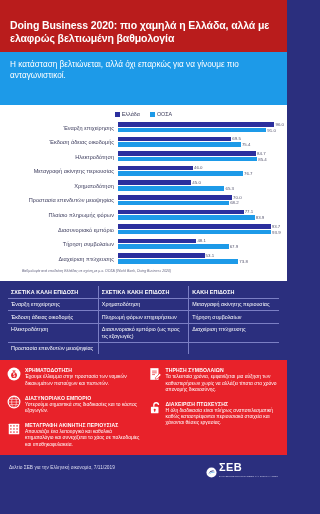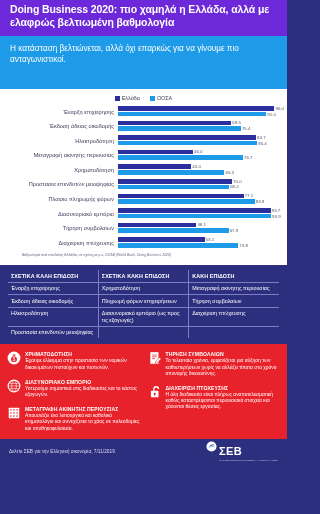--- a/index.html
+++ b/index.html
@@ -6,21 +6,21 @@
   body{
     width:287px;height:514px;overflow:hidden;
     background:#2b2f7e;
     font-family:"Liberation Sans","DejaVu Sans",sans-serif;
     -webkit-font-smoothing:antialiased;
   }
   .page{position:relative;width:287px;height:514px;background:#2b2f7e;}
 
   
   .title-band{
-    background:#6d28d9;padding:3px 10px 7px 10px;
+    background:#b91c1c;padding:19px 10px 7px 10px;
   }
   .title-band .t{
     color:#ffffff;font-size:10.5px;font-weight:bold;line-height:13px;
     letter-spacing:-0.1px;
   }
 
   
   .sub-band{background:#1d9ae8;padding:7px 10px 24px 10px;}
   .sub-band .s{color:#ffffff;font-size:8.2px;line-height:11px;}
 
@@ -83,21 +83,21 @@
     display:block;margin-bottom:1px;line-height:6px;
   }
   .insight .b{color:#ffffff;font-size:4.9px;line-height:6.2px;display:block;}
 
   
   .footer{
     background:#2b2f7e;height:26px;display:flex;align-items:center;
     justify-content:space-between;padding:0 9px;
   }
   .footer .src{color:#dcdcf0;font-size:4.8px;}
-  .logo{display:flex;align-items:flex-start;gap:2px;}
+  .logo{display:flex;align-items:flex-end;gap:2px;}
   .logo .mark{width:11px;height:11px;}
   .logo .name{color:#ffffff;font-size:11px;font-weight:bold;letter-spacing:0.5px;line-height:11px;}
   .logo .tag{color:#c8c8e4;font-size:2.4px;display:block;letter-spacing:0.1px;}
 </style>
 </head>
 <body>
 
 <div class="page">
 
   <div class="title-band">

